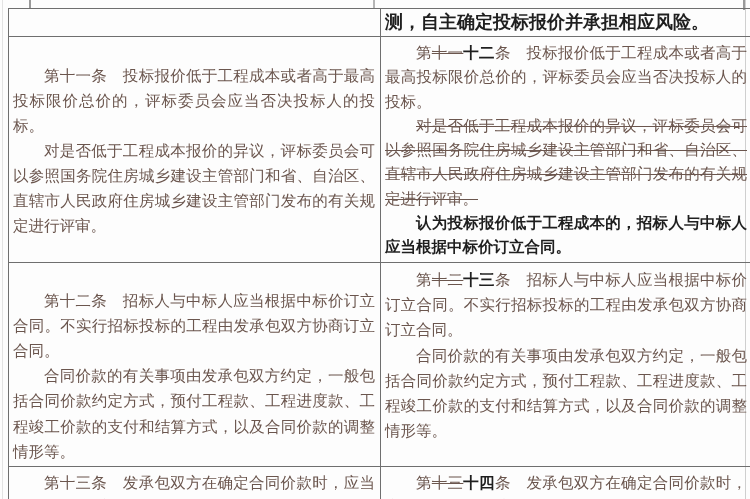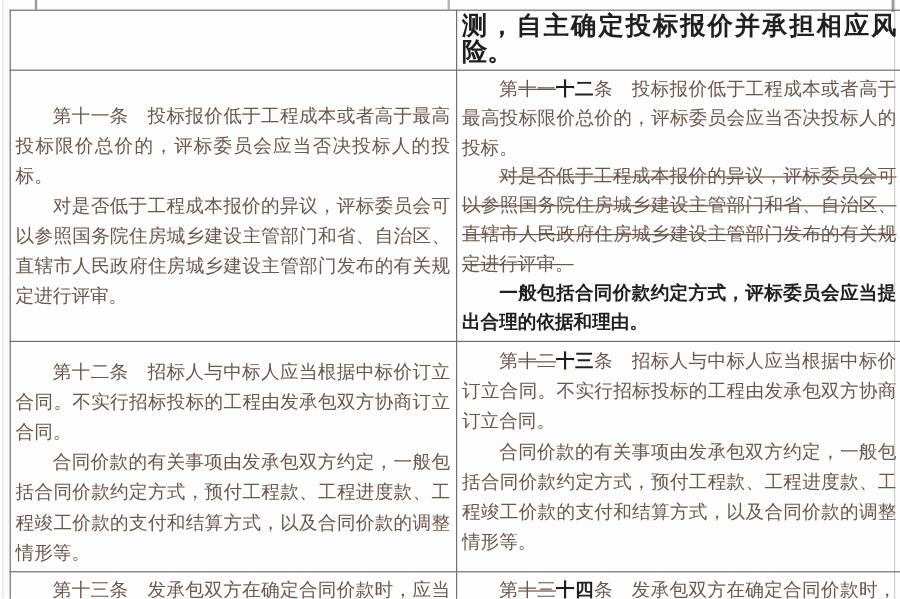--- a/index.html
+++ b/index.html
@@ -49,26 +49,26 @@
     text-decoration-thickness: 1px;
     margin-top: 32px;
   }
   .seg-bold {
     font-family: "Liberation Sans", sans-serif;
     font-weight: bold;
     color: var(--bold-color, #1f1f1f);
   }
 
   tr.row-0 td { height: 22px; padding-top: 3px; line-height: 20px; }
-  tr.row-0 .seg-bold { font-size: 21px; }
+  tr.row-0 .seg-bold { font-size: 18px; }
   tr.row-1 { height: 166px; }
   tr.row-1 td.col-0 { padding-top: 26px; line-height: 25px; }
   tr.row-1 td.col-1 { padding-top: 4px; line-height: 24.3px; }
   tr.row-2 { height: 146px; }
-  tr.row-2 td.col-0 { padding-top: 13px; line-height: 25.2px; margin-left: 45px; }
+  tr.row-2 td.col-0 { padding-top: 25px; line-height: 25.2px; margin-left: 45px; }
   tr.row-2 td.col-1 { padding-top: 4px; line-height: 25.3px; }
   tr.row-3 { height: 144px; }
   tr.row-3 td { padding-top: 4px; line-height: 24.2px; }
 </style>
 </head>
 <body style="background: rgb(253, 253, 253);">
 
 <div class="page">
   <div class="artifact artifact-left-edge"></div>
   <div class="artifact artifact-right-line"></div>
@@ -85,21 +85,21 @@
           </td>
         </tr>
         <tr class="row-1">
           <td class="col-0">
             <p class="para"><span class="seg-normal">第十一条　投标报价低于工程成本或者高于最高投标限价总价的，评标委员会应当否决投标人的投标。</span></p>
             <p class="para"><span class="seg-normal">对是否低于工程成本报价的异议，评标委员会可以参照国务院住房城乡建设主管部门和省、自治区、直辖市人民政府住房城乡建设主管部门发布的有关规定进行评审。</span></p>
           </td>
           <td class="col-1">
             <p class="para"><span class="seg-normal">第</span><span class="seg-strike">十一</span><span class="seg-bold">十二</span><span class="seg-normal">条　投标报价低于工程成本或者高于最高投标限价总价的，评标委员会应当否决投标人的投标。</span></p>
             <p class="para"><span class="seg-strike">对是否低于工程成本报价的异议，评标委员会可以参照国务院住房城乡建设主管部门和省、自治区、直辖市人民政府住房城乡建设主管部门发布的有关规定进行评审。</span></p>
-            <p class="para"><span class="seg-bold">一般包括合同价款约定方式，评标委员会应当提出合理的依据和理由。</span></p>
+            <p class="para"><span class="seg-bold">认为投标报价低于工程成本的，招标人与中标人应当根据中标价订立合同。</span></p>
           </td>
         </tr>
         <tr class="row-2">
           <td class="col-0">
             <p class="para"><span class="seg-normal">第十二条　招标人与中标人应当根据中标价订立合同。不实行招标投标的工程由发承包双方协商订立合同。</span></p>
             <p class="para"><span class="seg-normal">合同价款的有关事项由发承包双方约定，一般包括合同价款约定方式，预付工程款、工程进度款、工程竣工价款的支付和结算方式，以及合同价款的调整情形等。</span></p>
           </td>
           <td class="col-1">
             <p class="para"><span class="seg-normal">第</span><span class="seg-strike">十二</span><span class="seg-bold">十三</span><span class="seg-normal">条　招标人与中标人应当根据中标价订立合同。不实行招标投标的工程由发承包双方协商订立合同。</span></p>
             <p class="para"><span class="seg-normal">合同价款的有关事项由发承包双方约定，一般包括合同价款约定方式，预付工程款、工程进度款、工程竣工价款的支付和结算方式，以及合同价款的调整情形等。</span></p>

